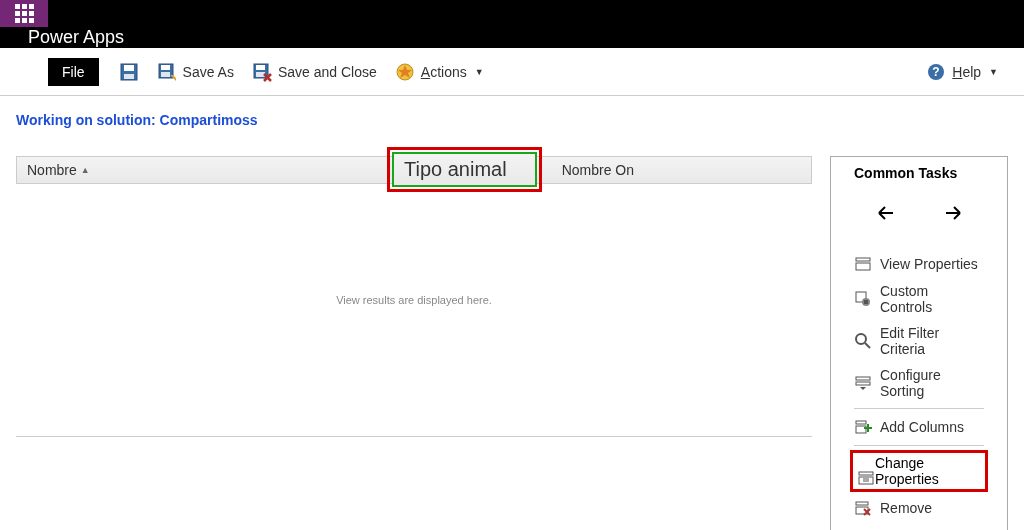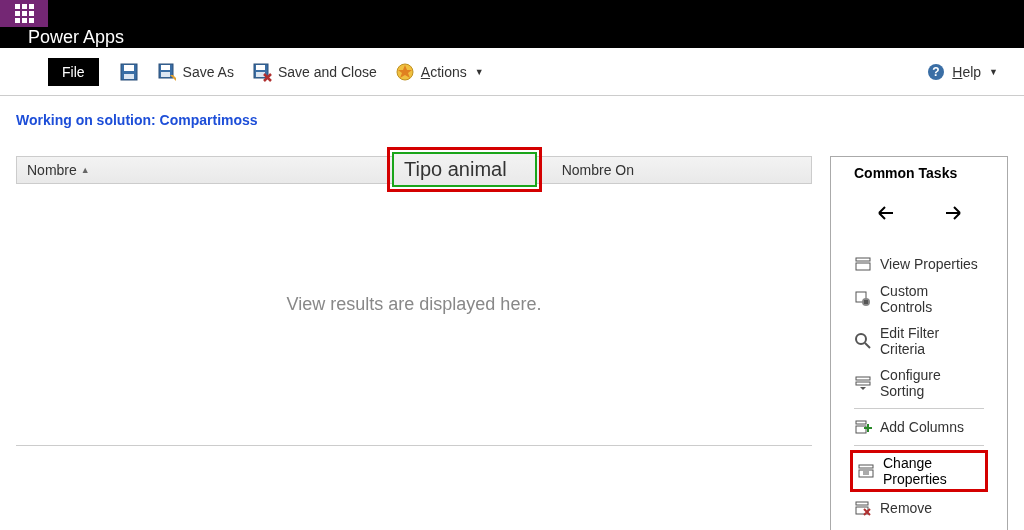--- a/index.html
+++ b/index.html
@@ -32,32 +32,32 @@
     .view-area { flex: 1; }
     .columns-header { display: flex; background: linear-gradient(#f3f3f3, #e9e9e9); border: 1px solid #ccc; height: 28px; align-items: center; }
     .col { font-size: 14px; color: #333; padding: 0 10px; text-align: left; }
     .col-name { width: 370px; display: flex; align-items: center; gap: 4px; }
     .col-tipo-wrap { position: relative; }
     .col-tipo-outer { border: 3px solid #d40000; padding: 2px; position: relative; top: -1px; }
     .col-tipo-inner { border: 2px solid #1aa51a; padding: 4px 28px 4px 10px; font-size: 20px; color: #333; background: linear-gradient(#f3f3f3, #e9e9e9); }
     .col-created { padding-left: 20px; }
     .sort-icon { font-size: 9px; color: #666; }
 
-    .results-placeholder { text-align: center; color: #888; font-size: 18px; padding-top: 110px; }
+    .results-placeholder { text-align: center; color: #888; font-size: 11px; padding-top: 110px; }
     .view-divider { border-top: 1px solid #ccc; margin-top: 130px; }
 
     
     .tasks-panel { width: 178px; border: 1px solid #aaa; padding: 8px 13px; }
     .tasks-title { font-weight: 700; font-size: 14px; padding: 0 10px 4px 10px; }
     .nav-arrows { display: flex; justify-content: space-around; padding: 18px 10px 22px 10px; }
     .nav-arrows span { font-size: 20px; cursor: pointer; }
     .task-item { display: flex; align-items: center; gap: 8px; padding: 5px 10px; font-size: 14px; color: #333; cursor: pointer; }
     .task-icon { width: 18px; height: 18px; flex-shrink: 0; }
     .task-divider { border-top: 1px solid #ccc; margin: 4px 10px; }
-    .highlight-red { border: 3px solid #d40000; margin: 2px 6px; padding: 2px 4px; display: flex; align-items: center; gap: 8px; font-size: 14px; }
+    .highlight-red { border: 3px solid #d40000; margin: 2px 6px; padding: 2px 4px; display: flex; align-items: flex-end; font-size: 14px; }
 
     
     .sv { display: block; }
   </style>
 </head>
 <body>
 
 <div class="top-header">
   <div class="waffle-box">
     <div class="waffle-icon">

